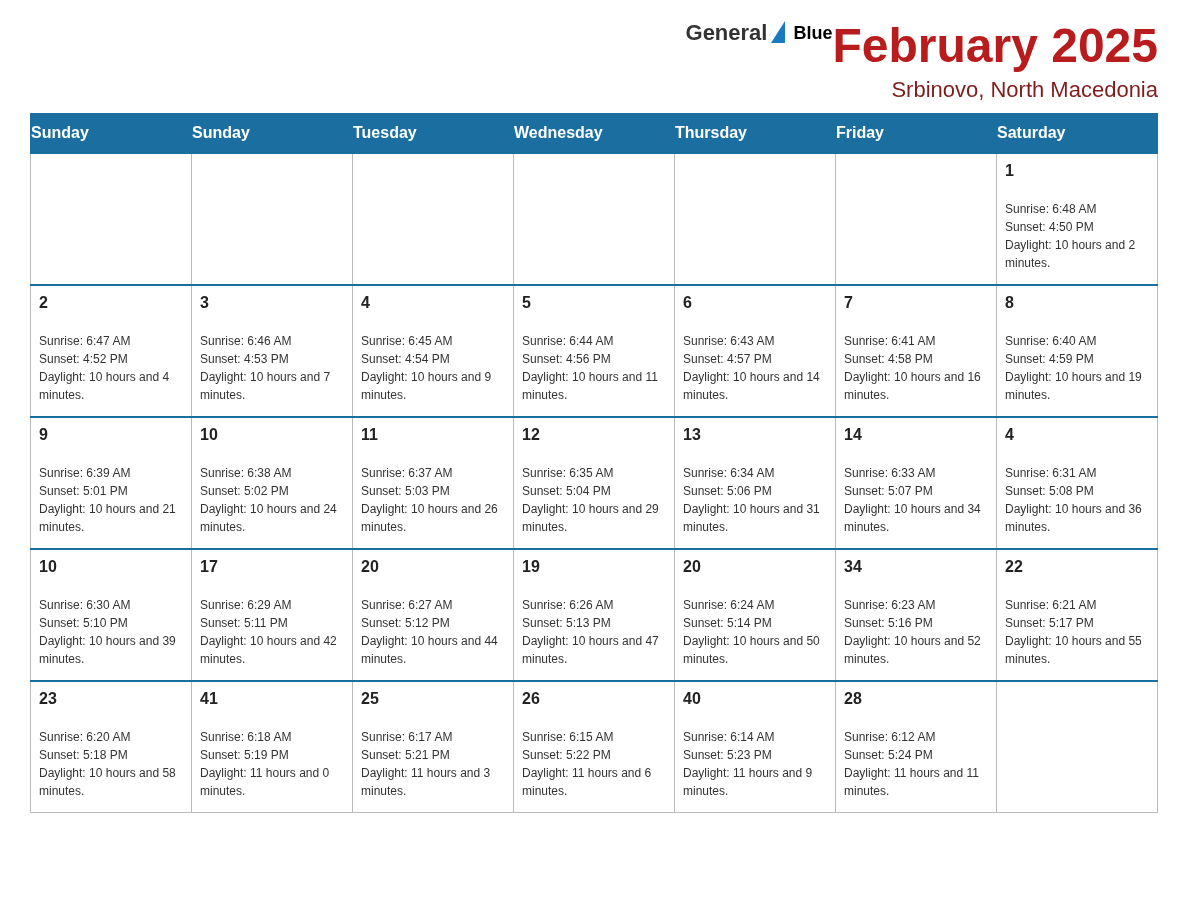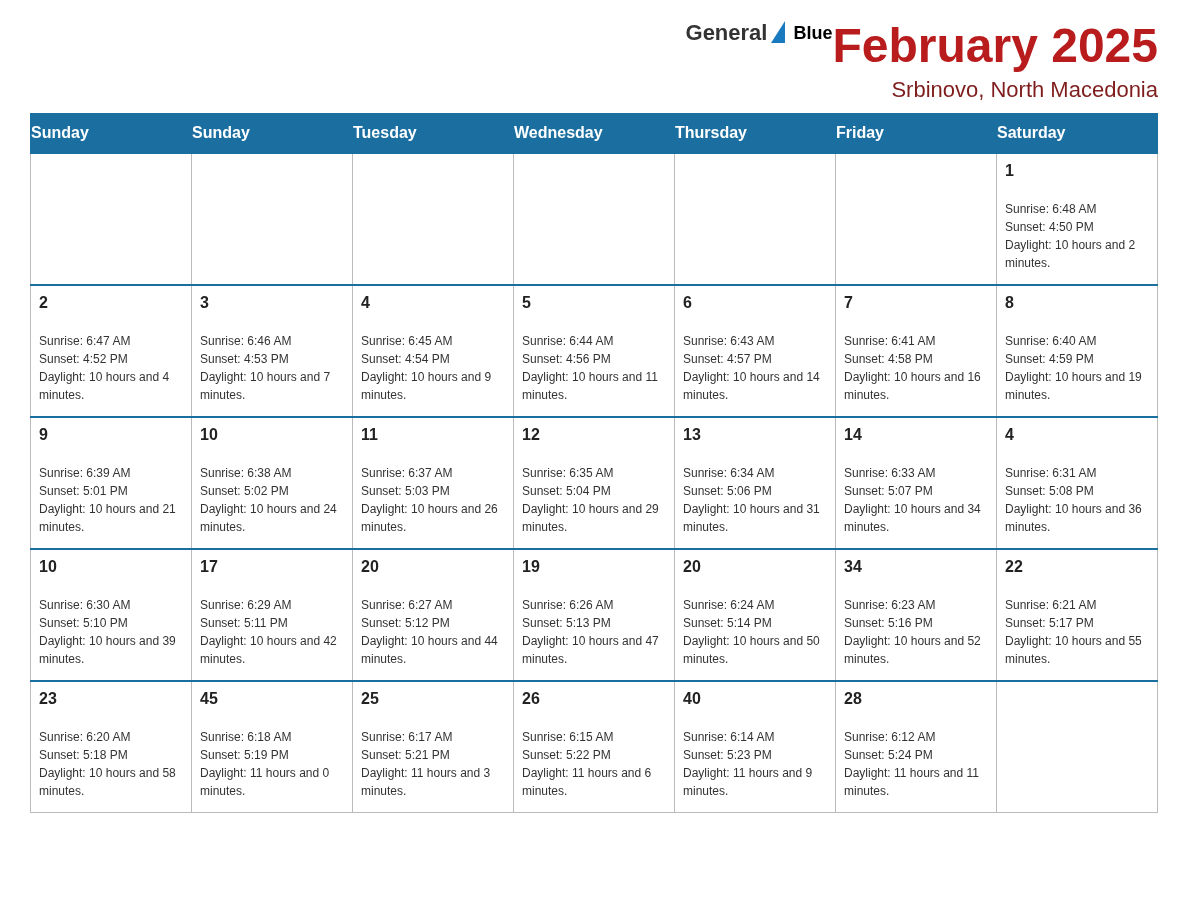--- a/index.html
+++ b/index.html
@@ -272,21 +272,21 @@
         </td>
       </tr>
       <tr class="week-row">
         <td>
           <span class="day-number">23</span>
           <div class="day-info">
             Sunrise: 6:20 AM<br>Sunset: 5:18 PM<br>Daylight: 10 hours and 58 minutes.
           </div>
         </td>
         <td>
-          <span class="day-number">45</span>
+          <span class="day-number">41</span>
           <div class="day-info">
             Sunrise: 6:18 AM<br>Sunset: 5:19 PM<br>Daylight: 11 hours and 0 minutes.
           </div>
         </td>
         <td>
           <span class="day-number">25</span>
           <div class="day-info">
             Sunrise: 6:17 AM<br>Sunset: 5:21 PM<br>Daylight: 11 hours and 3 minutes.
           </div>
         </td>

